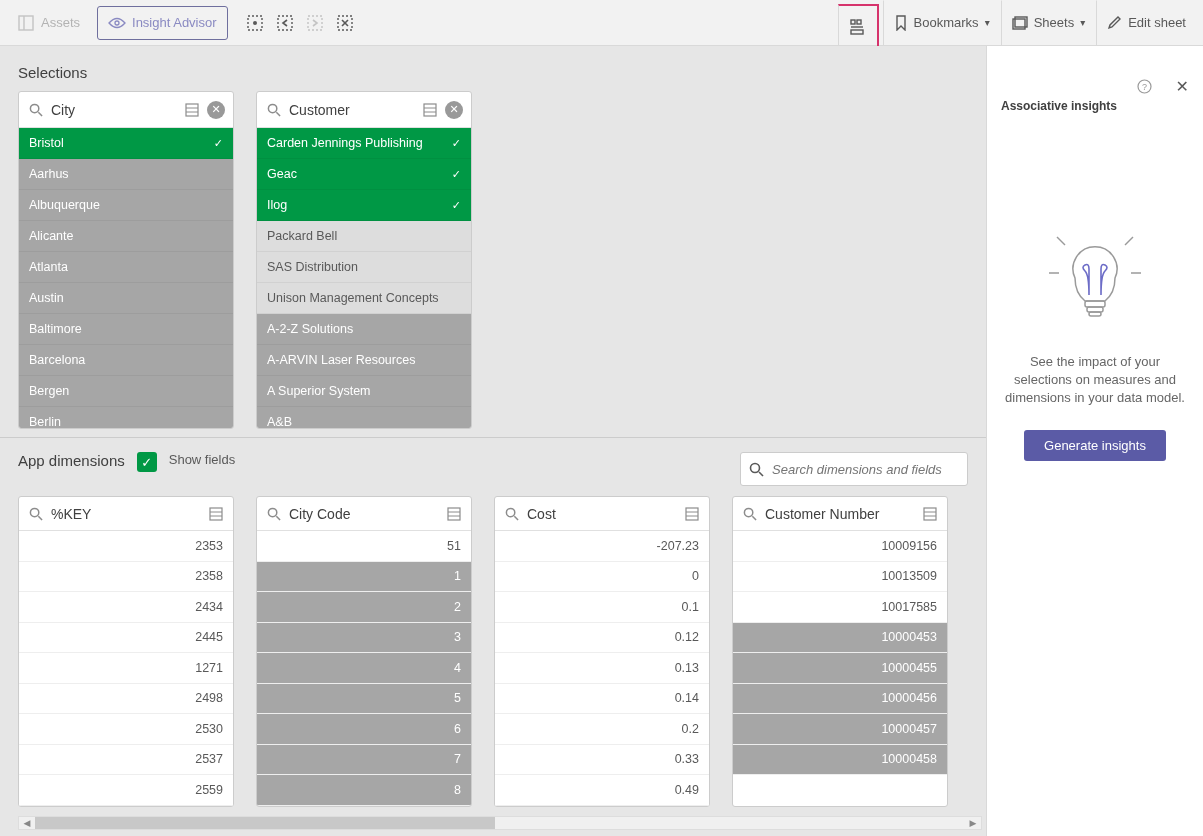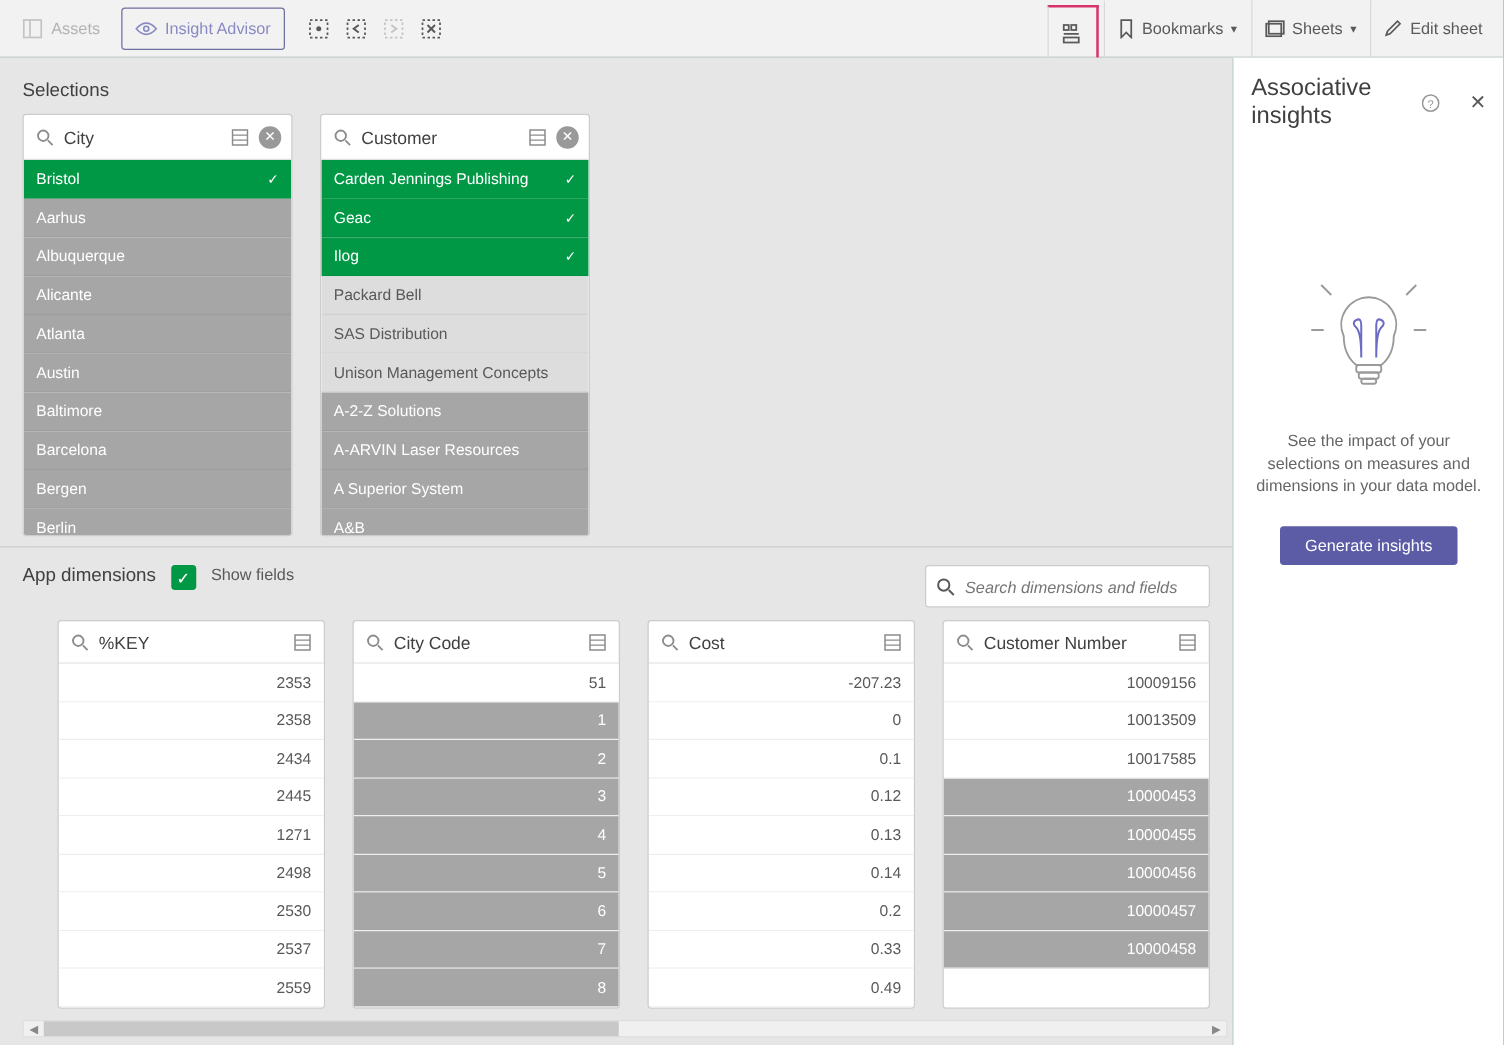--- a/index.html
+++ b/index.html
@@ -1,17 +1,17 @@
 <!DOCTYPE html>
 <html><head>
 <meta charset="utf-8">
 <style>
   * { box-sizing: border-box; }
   html, body { margin:0; padding:0; font-family: Arial, "Segoe UI", sans-serif; font-size:13px; color:#595959; background:#fff; }
-  .app { width:1203px; height:836px; background:#15803d; position:relative; overflow:hidden; }
+  .app { width:1203px; height:836px; background:#d946ef; position:relative; overflow:hidden; }
 
   
   .toolbar { height:46px; background:#f2f2f2; border-bottom:1px solid #d9d9d9; display:flex; align-items:center; padding:0 6px; }
   .tb-btn { height:34px; display:flex; align-items:center; padding:0 10px; border:1px solid transparent; border-radius:3px; cursor:pointer; color:#595959; gap:6px; }
   .tb-btn.disabled { color:#b3b3b3; cursor:default; }
   .assets-btn { }
   .insight-btn { border:1px solid #6f6f9e; color:#8a8ac2; margin-left:6px; }
   .sel-icons { display:flex; gap:4px; margin-left:14px; }
   .sel-icon { width:26px; height:26px; display:flex; align-items:center; justify-content:center; color:#595959; cursor:pointer; border-radius:3px; }
   .sel-icon.dim { color:#b3b3b3; }
@@ -48,38 +48,38 @@
   .hdiv { border-top:1px solid #ccc; margin-top:8px; }
 
   
   .appdim-bar { display:flex; align-items:flex-start; padding:14px 18px 10px 18px; gap:12px; }
   .appdim-title { font-size:15px; color:#404040; font-weight:400; }
   .chk { width:20px; height:20px; background:#009845; border-radius:3px; display:flex; align-items:center; justify-content:center; color:#fff; font-size:13px; cursor:pointer; }
   .searchbox { margin-left:auto; width:228px; height:34px; background:#fff; border:1px solid #ccc; border-radius:3px; display:flex; align-items:center; padding:0 8px; gap:6px; }
   .searchbox input { border:none; outline:none; flex:1; font-size:13px; font-style:italic; color:#999; background:transparent; }
 
   
-  .dim-row { display:flex; gap:22px; padding:0 18px 4px 18px;margin-left:28px; }
+  .dim-row { display:flex; gap:22px; padding:0 18px 4px 18px; }
   .dim-card { width:216px; background:#fff; border:1px solid #ccc; border-radius:3px; overflow:hidden; }
   .dim-header { height:34px; display:flex; align-items:center; padding:0 8px; gap:6px; border-bottom:1px solid #e0e0e0; }
   .dim-title { flex:1; font-size:14px; color:#404040; }
   .dim-list { }
   .dim-item { height:30.5px; display:flex; align-items:center; justify-content:flex-end; padding:0 10px; font-size:12.5px; border-bottom:1px solid #eee; cursor:pointer; }
   .dim-item.white { background:#fff; color:#595959; }
   .dim-item.grey { background:#a6a6a6; color:#fff; }
 
   
   .hscroll { position:absolute; left:18px; right:4px; bottom:6px; height:14px; background:#f0f0f0; border:1px solid #ddd; display:flex; align-items:center; }
   .hs-arrow { width:16px; height:12px; display:flex; align-items:center; justify-content:center; color:#888; font-size:9px; cursor:pointer; }
   .hs-track { flex:1; height:12px; position:relative; }
   .hs-thumb { position:absolute; left:0; top:0; width:460px; height:12px; background:#c8c8c8; cursor:pointer; }
 
   
   .right-head { display:flex; align-items:center; gap:6px; }
-  .right-title { font-size:19px; color:#404040; flex:1; font-weight:400; }
+  .right-title { font-size:12px; color:#404040; flex:1; font-weight:700;margin-top:39px; }
   .right-close { cursor:pointer; color:#595959; font-size:16px; }
   .bulb-wrap { flex:0 0 auto; display:flex; justify-content:center; margin-top:110px; }
   .right-desc { text-align:center; font-size:13px; color:#666; margin-top:20px; line-height:1.4; padding:0 4px; }
   .gen-btn { margin-top:22px; align-self:center; background:#5b5ba6; color:#fff; border:none; border-radius:3px; padding:8px 20px; font-size:13px; cursor:pointer; }
 
   
   svg { display:block; }
 </style>
 </head>
 <body>

